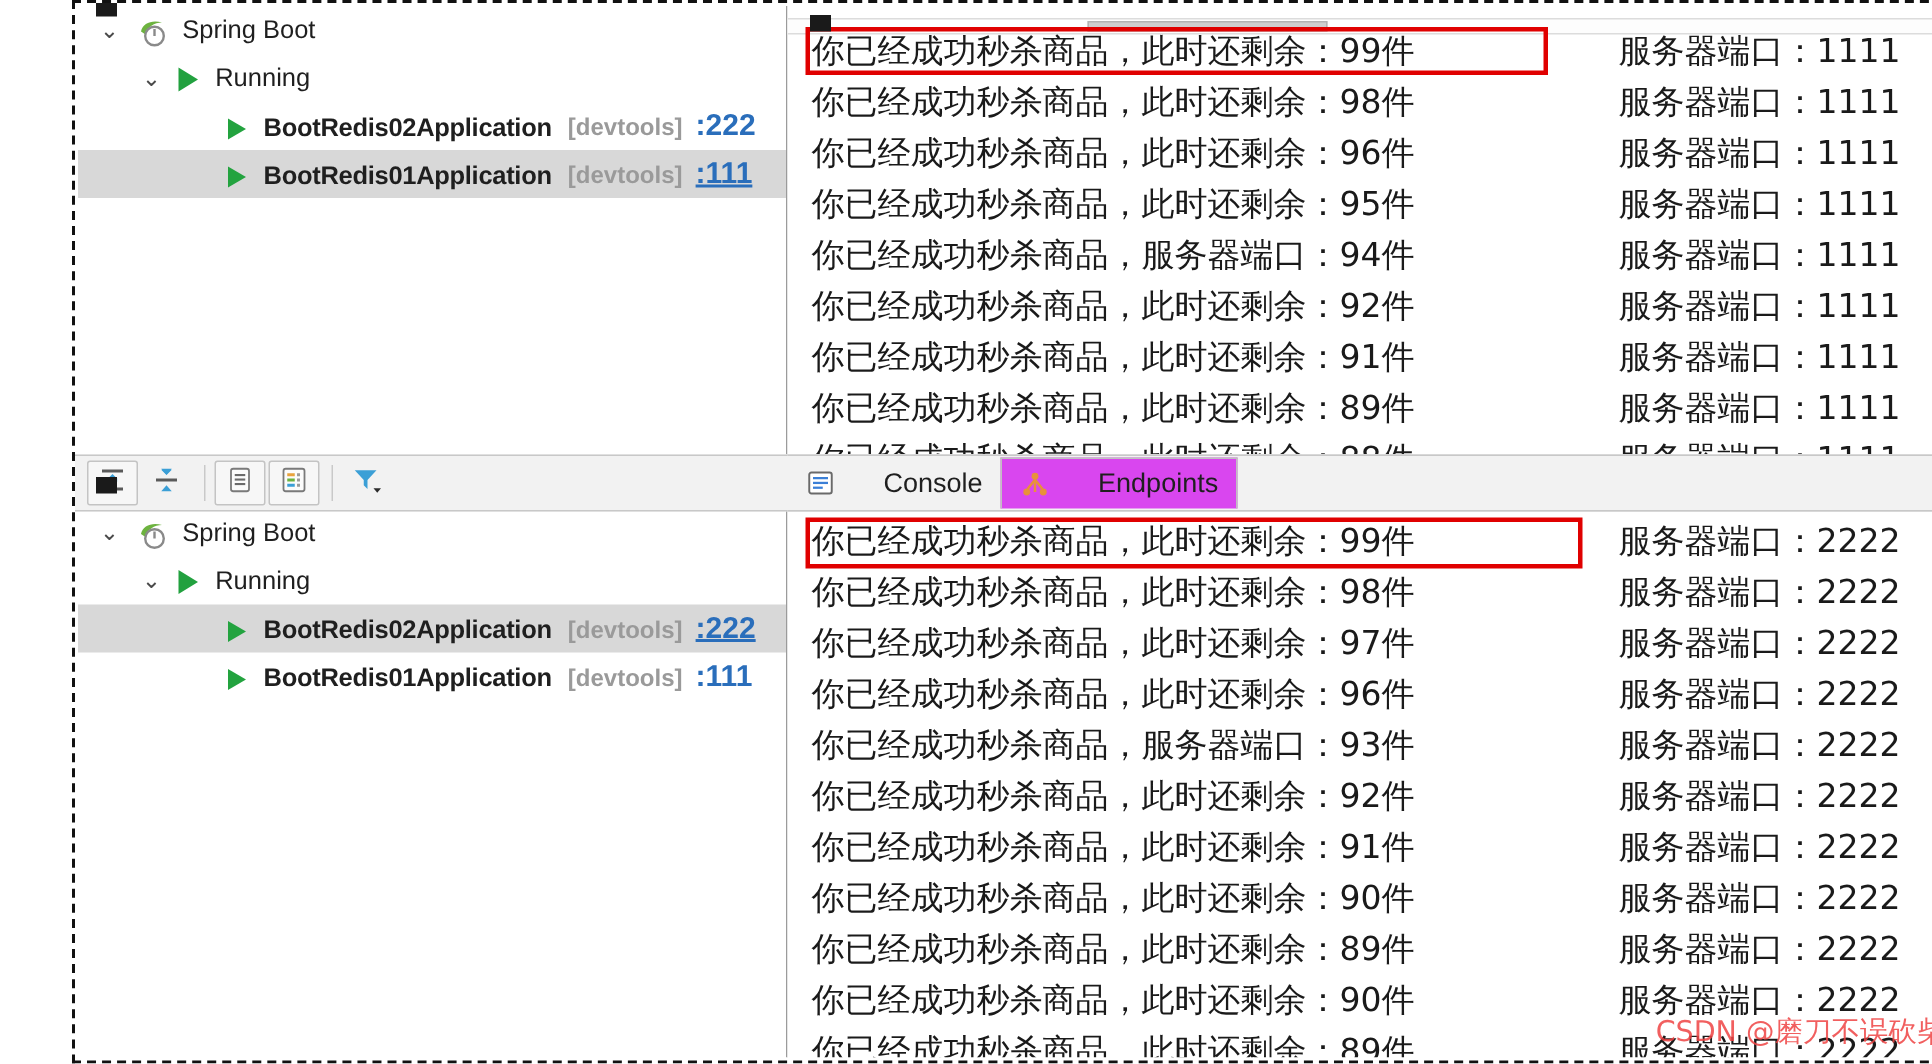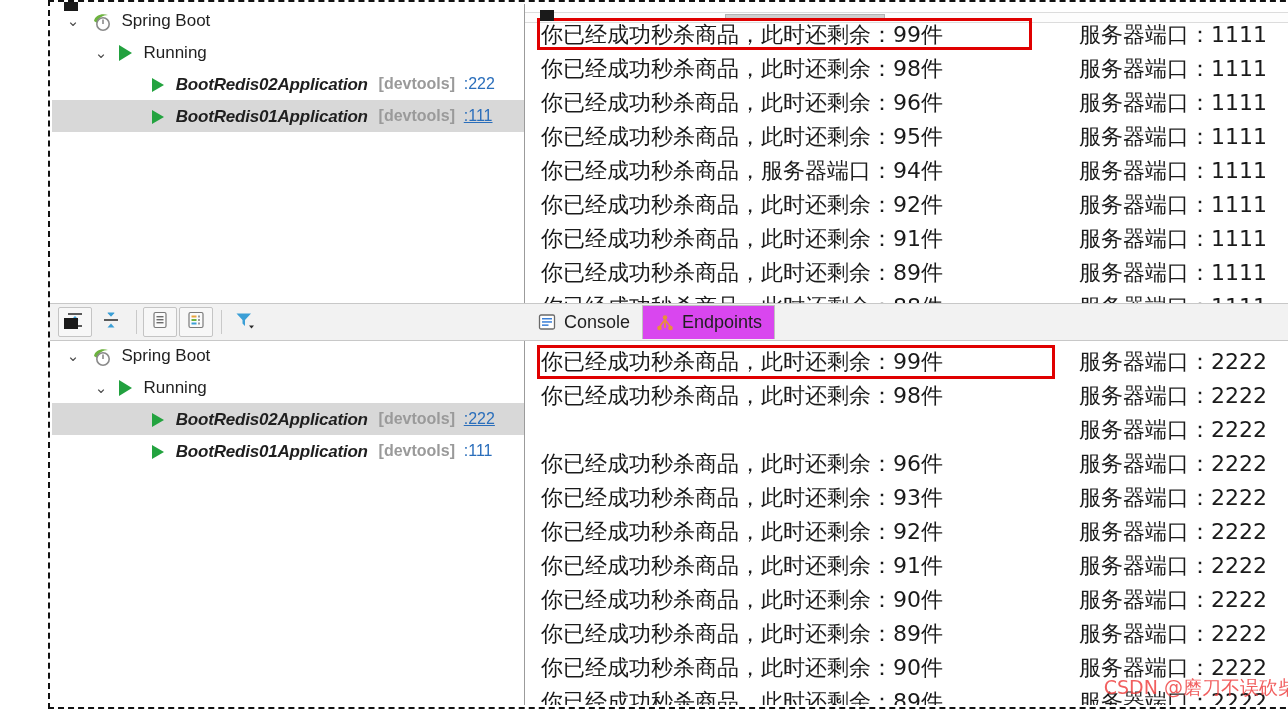--- a/index.html
+++ b/index.html
@@ -52,23 +52,23 @@
   .tree-row.selected{background:#d8d8d8;}
   .twisty{
     display:inline-block;width:26px;text-align:center;
     color:#4a4a4a;font-size:15px;vertical-align:middle;
   }
   .ind1{padding-left:8px;}
   .ind2{padding-left:36px;}
   .ind3{padding-left:100px;}
   .lbl{vertical-align:middle;}
   .lbl-plain{font-weight:400;}
-  .lbl-bold{font-weight:700;letter-spacing:-0.2px;font-style:italic;}
+  .lbl-bold{font-weight:700;letter-spacing:-0.2px;}
   .devtools{color:#9a9a9a;font-weight:700;margin-left:6px;font-size:16px;}
-  .portlink{color:#2a6ebb;font-weight:400;margin-left:4px;font-size:16px;}
+  .portlink{color:#2a6ebb;font-weight:700;margin-left:4px;font-size:20px;}
   .portlink.underline{text-decoration:underline;}
 
   
   .sb-icon{
     display:inline-block;width:22px;height:20px;vertical-align:middle;
     position:relative;margin-right:4px;
   }
   
   .play-icon{
     display:inline-block;width:0;height:0;vertical-align:middle;
@@ -127,21 +127,21 @@
 
   
   #tabbar{
     position:absolute;left:475px;right:0;top:301px;height:36px;
     background:#f2f2f2;
     border-top:1px solid #c8c8c8;border-bottom:1px solid #c8c8c8;
     z-index:8;display:flex;align-items:center;
   }
   .tab{
     display:flex;align-items:center;height:34px;padding:0 12px;
-    font-size:18px;color:#1f1f1f;box-sizing:border-box;
+    font-size:18px;color:#1f1f1f;box-sizing:border-box;gap:25px;
   }
   .tab.active{background:#d946ef;border:1px solid #c0c0c0;border-bottom:none;}
   .tab .ti{margin-right:7px;display:inline-flex;align-items:center;}
 
   
   #watermark{
     position:absolute;right:18px;bottom:6px;
     font-size:19px;color:#ef4444;opacity:.85;
     font-family:"DejaVu Sans",sans-serif;
     white-space:nowrap;z-index:30;pointer-events:none;
@@ -359,28 +359,29 @@
       <div class="log-area" id="log-bottom" style="top:6px;">
           <div class="log-line">
             <span class="log-msg">你已经成功秒杀商品，此时还剩余：99件</span>
             <span class="log-port">服务器端口：2222</span>
           </div>
           <div class="log-line">
             <span class="log-msg">你已经成功秒杀商品，此时还剩余：98件</span>
             <span class="log-port">服务器端口：2222</span>
           </div>
           <div class="log-line">
+            <span class="log-msg">你已经成功秒杀商品，此时还剩余：97件</span>
             <span class="log-port">服务器端口：2222</span>
           </div>
           <div class="log-line">
             <span class="log-msg">你已经成功秒杀商品，此时还剩余：96件</span>
             <span class="log-port">服务器端口：2222</span>
           </div>
           <div class="log-line">
-            <span class="log-msg">你已经成功秒杀商品，此时还剩余：93件</span>
+            <span class="log-msg">你已经成功秒杀商品，服务器端口：93件</span>
             <span class="log-port">服务器端口：2222</span>
           </div>
           <div class="log-line">
             <span class="log-msg">你已经成功秒杀商品，此时还剩余：92件</span>
             <span class="log-port">服务器端口：2222</span>
           </div>
           <div class="log-line">
             <span class="log-msg">你已经成功秒杀商品，此时还剩余：91件</span>
             <span class="log-port">服务器端口：2222</span>
           </div>

